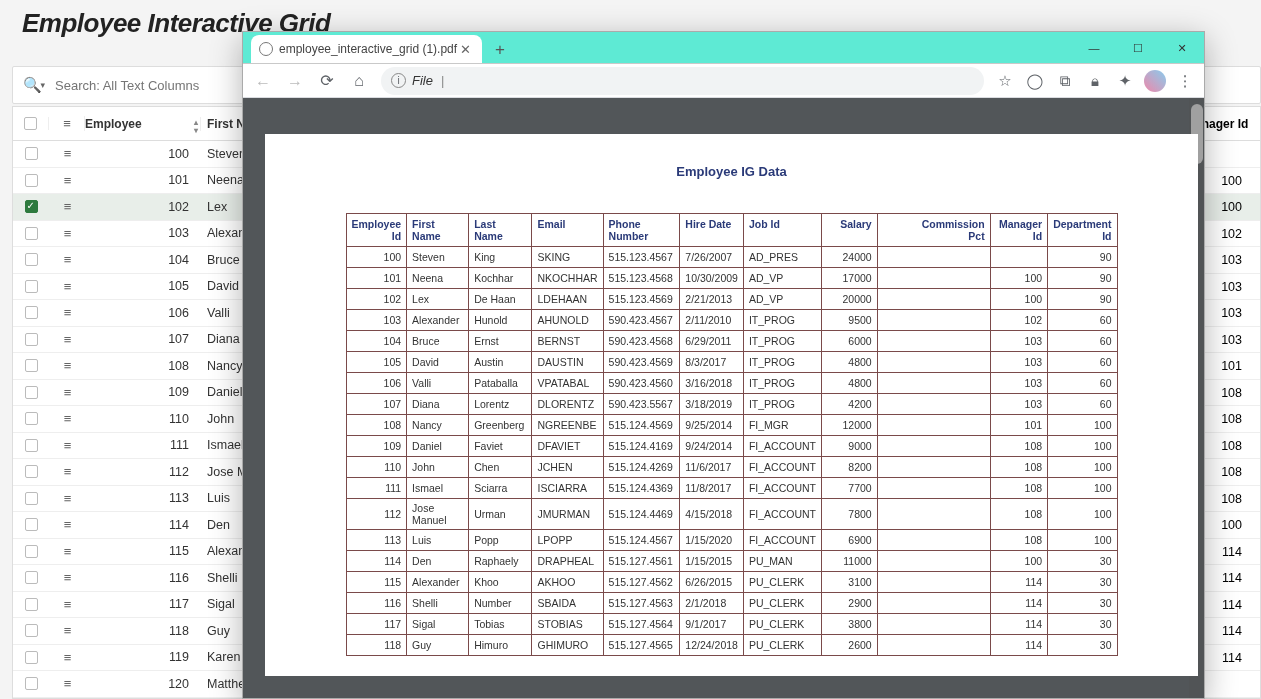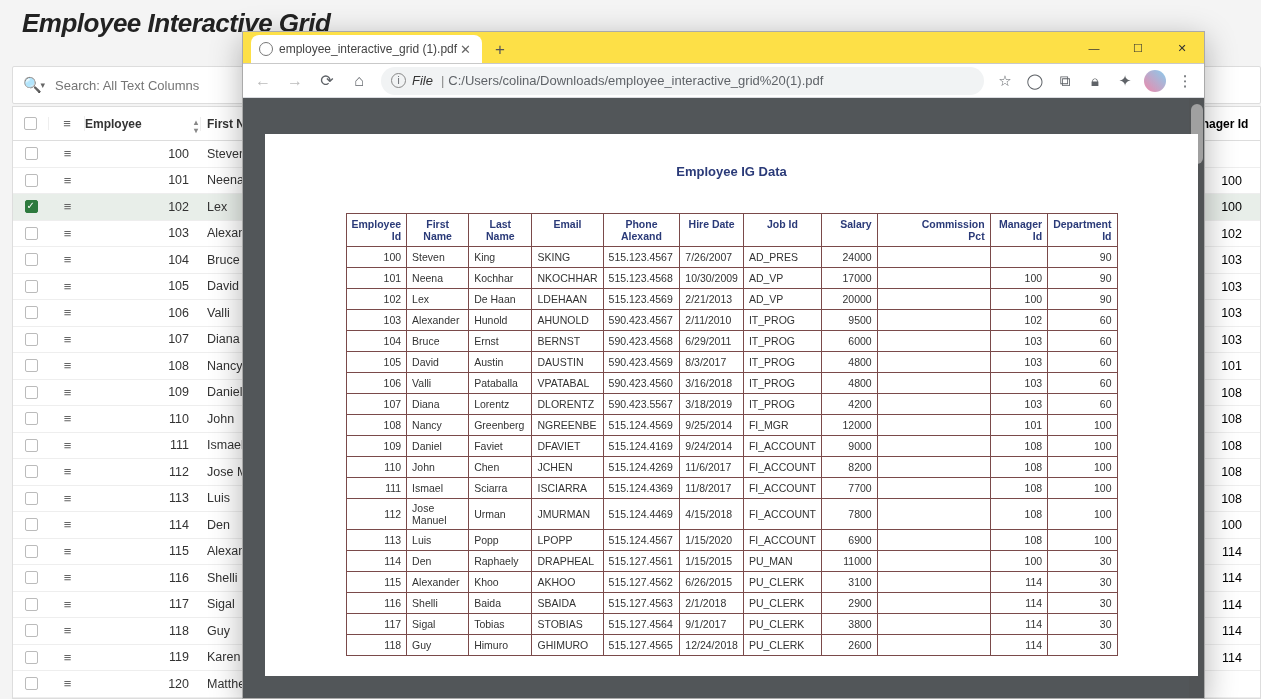--- a/index.html
+++ b/index.html
@@ -31,21 +31,21 @@
   .bg-row.sel { background:#e8eee9;}
   .ham { display:inline-block; font-size:13px; letter-spacing:-1px;}
   
   .right-col { position:absolute; right:0; top:106px; width:72px; background:#fff; border:1px solid #ddd;}
   .right-col .hdr { height:34px; border-bottom:1px solid #ddd; font-size:12px; font-weight:600; text-align:center; line-height:34px;}
   .right-col .cell { height:26.5px; border-bottom:1px solid #eee; font-size:12.5px; text-align:right; padding-right:18px; line-height:26.5px;}
   .right-col .cell.sel { background:#e8eee9;}
   
   
   .browser { position:absolute; top:31px; left:242px; width:963px; height:668px; background:#fff; box-shadow:0 8px 30px rgba(0,0,0,0.3); border:1px solid #aaa; }
-  .titlebar { height:32px; background:#fde047; border-bottom:1px solid #c9c9c9; display:flex; align-items:flex-end;}
+  .titlebar { height:32px; background:#5eead4; border-bottom:1px solid #c9c9c9; display:flex; align-items:flex-end;}
   .tab { margin-left:8px; height:28px; background:#fff; border-radius:8px 8px 0 0; display:flex; align-items:center; padding:0 8px; font-size:12px; color:#444; min-width:190px; position:relative;}
   .tab .globe { width:14px; height:14px; border:1px solid #777; border-radius:50%; margin-right:6px; display:inline-block;}
   .tab-close { margin-left:auto; font-size:13px; color:#666; padding:0 3px;}
   .newtab { width:26px; height:26px; display:flex; align-items:center; justify-content:center; font-size:17px; color:#555; margin-left:5px;}
   .win-controls { margin-left:auto; display:flex;}
   .win-btn { width:44px; height:30px; display:flex; align-items:center; justify-content:center; color:#333; font-size:11px;}
   
   .addrbar { height:34px; background:#fff; border-bottom:1px solid #dadce0; display:flex; align-items:center; padding:0 6px; gap:4px;}
   .nav-btn { width:28px; height:28px; display:flex; align-items:center; justify-content:center; color:#5f6368; font-size:16px; border-radius:50%;}
   .nav-btn.dis { color:#bbb;}
@@ -57,21 +57,21 @@
   .avatar { width:22px; height:22px; border-radius:50%; background:linear-gradient(45deg,#e8a,#8ce);}
   
   .pdf-viewport { height:calc(100% - 66px); background:#525659; position:relative; overflow:hidden;}
   .pdf-scrollbar { position:absolute; right:0; top:0; bottom:0; width:15px; background:rgba(80,80,80,.3);}
   .pdf-thumb { position:absolute; right:1px; top:6px; width:12px; height:60px; background:#a0a0a0; border-radius:6px;}
   .pdf-page { position:absolute; left:22px; right:6px; top:36px; background:#fff; padding:30px 20px 20px;}
   .pdf-title { text-align:center; font-size:13px; color:#2a3a78; font-weight:600; margin-bottom:34px;}
   
   .pdf-table { width:772px; margin:0 auto; border-collapse:collapse; font-size:10.5px; color:#333;border-radius:6px;}
   .pdf-table th, .pdf-table td { border:1px solid #7a4a4a; padding:3px 5px; height:21px; vertical-align:middle;}
-  .pdf-table th { font-weight:700; color:#2a3a78; text-align:center; vertical-align:top; padding:4px 5px;}
+  .pdf-table th { font-weight:700; color:#2a3a78; text-align:left; vertical-align:top; padding:4px 5px;}
   .pdf-table th.rt, .pdf-table td.rt { text-align:right;}
   .pdf-table .c-id{width:56px;} .pdf-table .c-fn{width:65px;} .pdf-table .c-ln{width:65px;}
   .pdf-table .c-em{width:70px;} .pdf-table .c-ph{width:78px;} .pdf-table .c-hd{width:56px;}
   .pdf-table .c-job{width:72px;} .pdf-table .c-sal{width:66px;} .pdf-table .c-com{width:66px;padding-left:44px;}
   .pdf-table .c-mgr{width:60px;} .pdf-table .c-dept{width:68px;}
 </style>
 </head>
 <body>
 
 <div class="page-title">Employee Interactive Grid</div>
@@ -352,21 +352,20 @@
   </div>
   <div class="addrbar">
     <div class="nav-btn dis">←</div>
     <div class="nav-btn dis">→</div>
     <div class="nav-btn">⟳</div>
     <div class="nav-btn">⌂</div>
     <div class="addr-field">
       <span class="info">i</span>
       <span class="file-lbl">File</span>
       <span class="sep">|</span>
-      <span>C:/Users/colina/Downloads/employee_interactive_grid%20(1).pdf</span>
     </div>
     <div class="ext-icon">☆</div>
     <div class="ext-icon">◯</div>
     <div class="ext-icon">⧉</div>
     <div class="ext-icon">🔒︎</div>
     <div class="ext-icon">✦</div>
     <div class="ext-icon">
         <span class="avatar"></span>
       </div>
     <div class="ext-icon">⋮</div>
@@ -377,21 +376,21 @@
       </div>
     <div class="pdf-page">
       <div class="pdf-title">Employee IG Data</div>
       <table class="pdf-table">
         <thead>
             <tr id="pdf-head">
               <th class="c-id rt">Employee Id</th>
               <th class="c-fn">First Name</th>
               <th class="c-ln">Last Name</th>
               <th class="c-em">Email</th>
-              <th class="c-ph">Phone Alexand</th>
+              <th class="c-ph">Phone Number</th>
               <th class="c-hd">Hire Date</th>
               <th class="c-job">Job Id</th>
               <th class="c-sal rt">Salary</th>
               <th class="c-com rt">Commission Pct</th>
               <th class="c-mgr rt">Manager Id</th>
               <th class="c-dept rt">Department Id</th>
             </tr>
           </thead>
         <tbody id="pdf-body">
             <tr>
@@ -598,21 +597,21 @@
               <td class="c-hd">6/26/2015</td>
               <td class="c-job">PU_CLERK</td>
               <td class="c-sal rt">3100</td>
               <td class="c-com rt"></td>
               <td class="c-mgr rt">114</td>
               <td class="c-dept rt">30</td>
             </tr>
             <tr>
               <td class="c-id rt">116</td>
               <td class="c-fn">Shelli</td>
-              <td class="c-ln">Baida</td>
+              <td class="c-ln">Number</td>
               <td class="c-em">SBAIDA</td>
               <td class="c-ph">515.127.4563</td>
               <td class="c-hd">2/1/2018</td>
               <td class="c-job">PU_CLERK</td>
               <td class="c-sal rt">2900</td>
               <td class="c-com rt"></td>
               <td class="c-mgr rt">114</td>
               <td class="c-dept rt">30</td>
             </tr>
             <tr>

